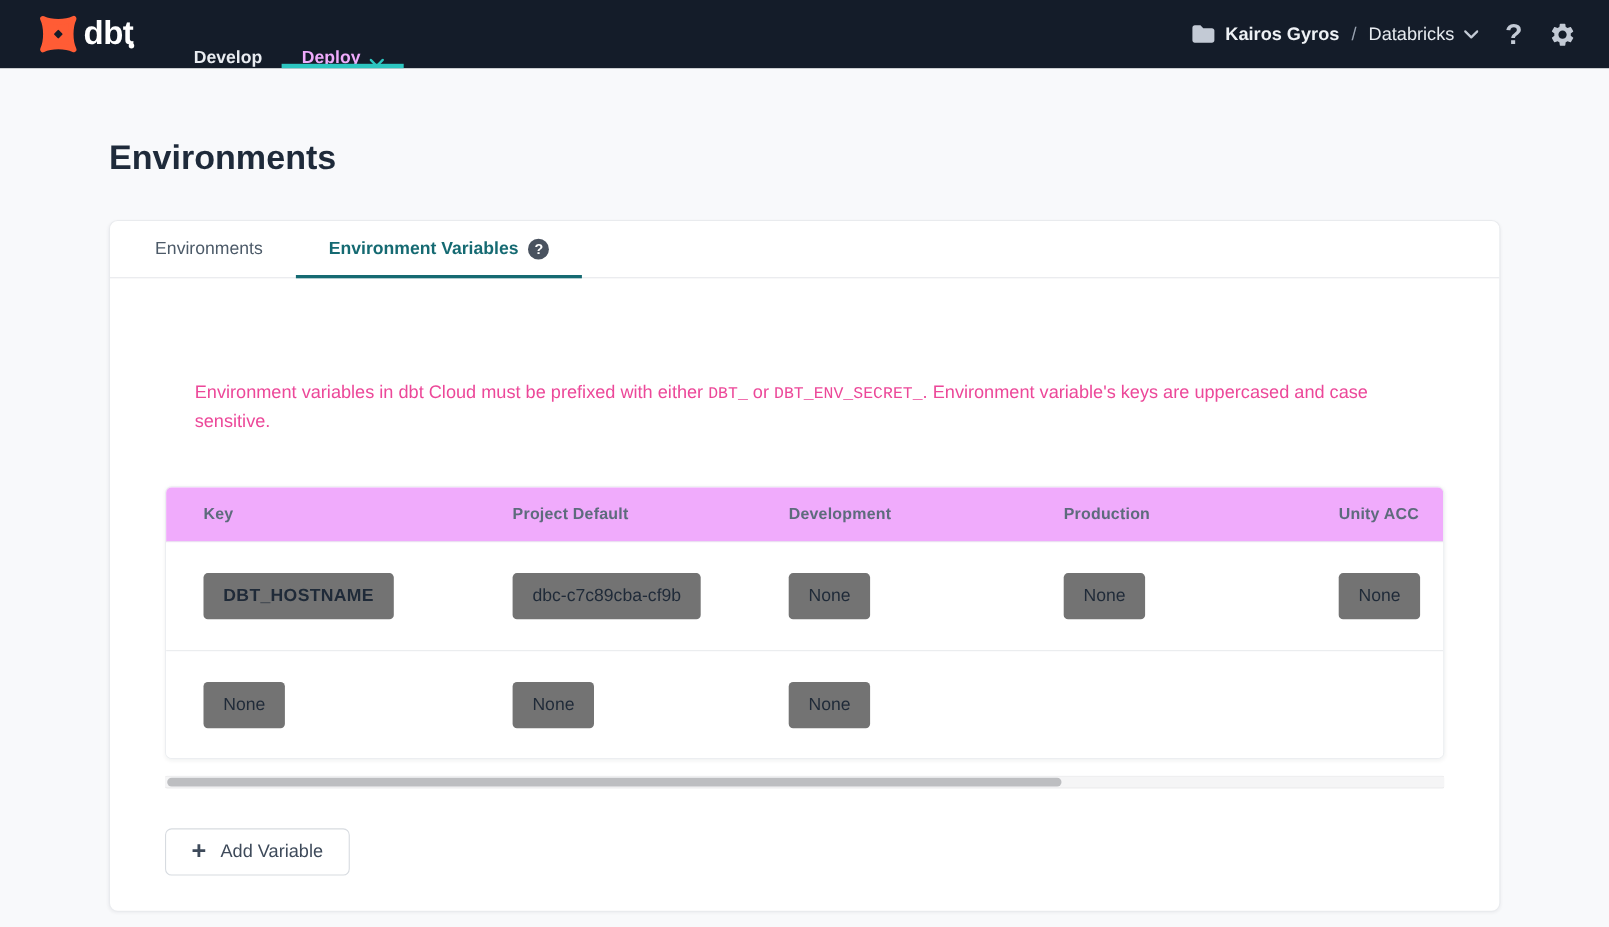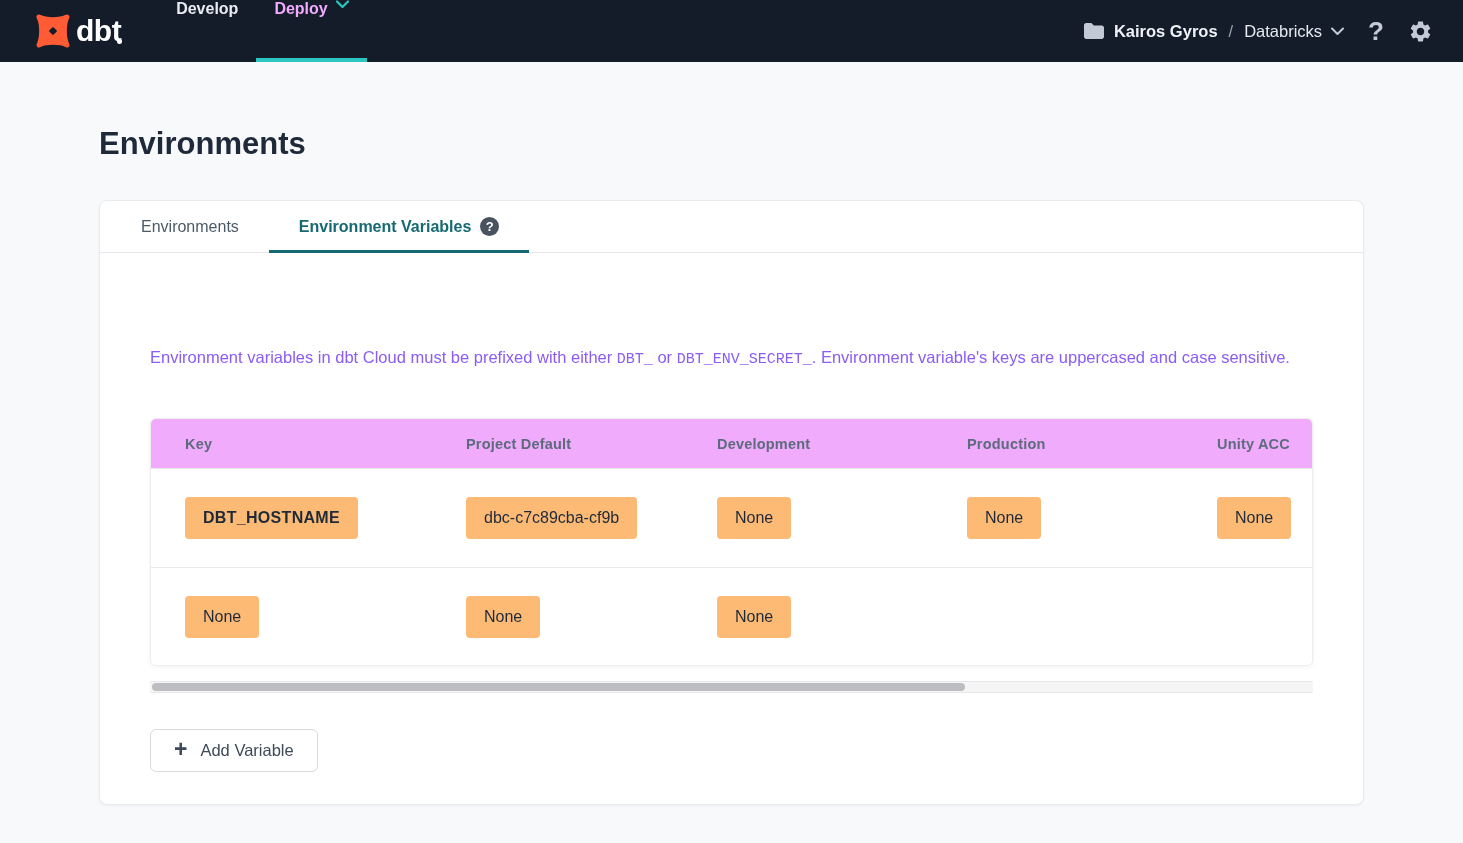--- a/index.html
+++ b/index.html
@@ -16,21 +16,21 @@
     display:flex; align-items:center;
     padding:0 30px;
   }
   .brand { display:flex; align-items:center; margin-right:36px; cursor:pointer; }
   .brand svg { width:46px; height:46px; display:block; }
   .brand-text { font-size:30px; font-weight:700; color:#ffffff; letter-spacing:-0.5px; }
   .brand-dot { width:5px; height:5px; background:#ffffff; border-radius:50%; align-self:flex-end; margin:0 0 10px -4px; }
 
   .nav-items { display:flex; height:62px; }
   .nav-item {
-    display:flex; align-items:flex-start; gap:8px;
+    display:flex; align-items:flex-end; gap:8px;
     padding:0 18px; height:100%;
     font-size:16px; font-weight:600; color:#e9ecf1;
     cursor:pointer; position:relative;
   }
   .nav-item.active { color:#f0abfc; }
   .nav-item.active::after {
     content:""; position:absolute; left:0; right:0; bottom:0;
     height:4px; background:#2cc6c0;
   }
 
@@ -66,42 +66,42 @@
   }
   .help-circle {
     width:19px; height:19px; border-radius:50%;
     background:#49525f; color:#ffffff;
     font-size:13px; font-weight:700;
     display:flex; align-items:center; justify-content:center;
   }
 
   .card-body { padding:0 50px 32px; }
 
-  .note { margin-top:92px; font-size:16.5px; line-height:25px; color:#8b5cf6; max-width:1170px; }
+  .note { margin-top:92px; font-size:16.5px; line-height:25px; color:#ec4899; max-width:1170px;margin-left:27px; }
   .note .code { font-family:"Liberation Mono", monospace; font-size:15px; }
 
   
   .var-table {
     margin-top:46px;
     border:1px solid #eceef1; border-radius:6px;
     box-shadow:0 1px 4px rgba(20,28,41,.06);
     overflow:hidden; background:#fff;
   }
   .thead, .trow {
     display:grid;
     grid-template-columns:281px 251px 250px 250px 1fr;
     align-items:center;
   }
   .thead { height:50px; background:#f0abfc; border-bottom:1px solid #e9ebee; }
   .th { padding-left:34px; font-size:14.5px; font-weight:700; color:#5d6b7c; letter-spacing:.2px; }
   .trow { height:98px; background:#ffffff; }
   .trow + .trow { border-top:1px solid #e9ebee; }
   .td { padding-left:34px; }
   .pill {
-    display:inline-block; background:#fdba74; border-radius:4px;
+    display:inline-block; background:#737373; border-radius:4px;
     padding:12px 18px; font-size:16px; color:#1f2a38;text-align:right;
   }
   .pill.key { font-weight:700; letter-spacing:.3px; }
 
   
   .hscroll {
     margin-top:15px; height:12px;
     background:#f5f5f6; border-top:1px solid #e8e8ea; border-bottom:1px solid #e8e8ea;
     border-radius:2px; position:relative; cursor:pointer;
   }

